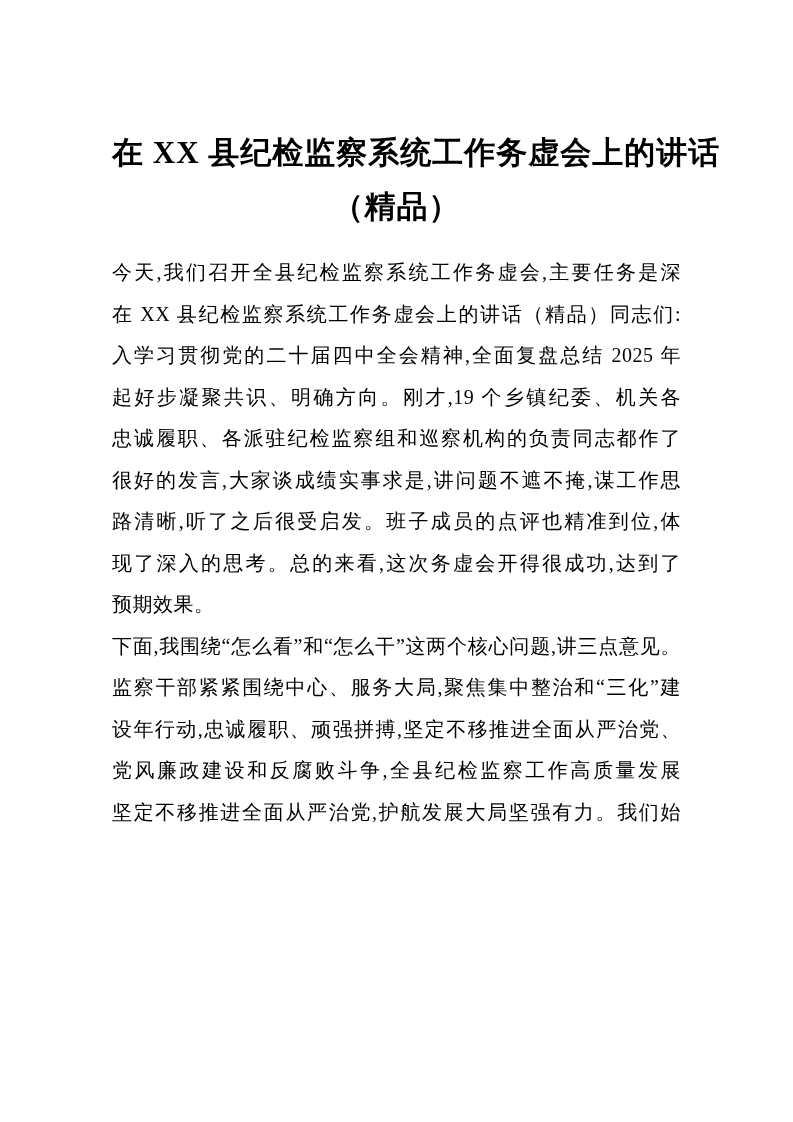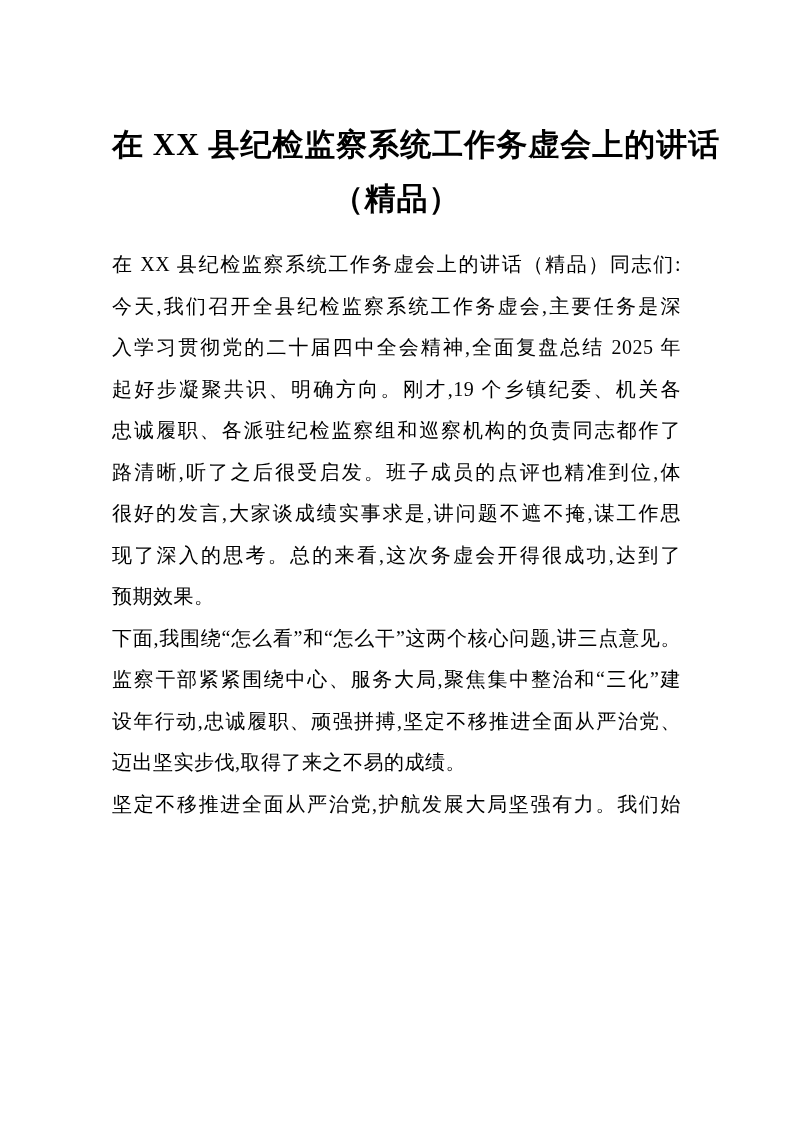--- a/index.html
+++ b/index.html
@@ -6,21 +6,21 @@
     margin: 0;
     padding: 0;
     background: #ffffff;
   }
   .page {
     position: relative;
     width: 793px;
     height: 912px;
     box-sizing: border-box;
     margin: 0;
-    padding: 0 112px;
+    padding: 8px 112px;
     background: #ffffff;
     color: #000000;
     overflow: hidden;
     font-family: "Liberation Serif", "DejaVu Serif", serif;
   }
   .doc-title {
     margin: 118px 0 0 0;
     padding: 0;
     font-size: 31px;
     font-weight: 700;
@@ -53,35 +53,35 @@
 </head>
 <body>
 
 <div class="page">
   <h1 class="doc-title">
     <div class="title-line">在 XX 县纪检监察系统工作务虚会上的讲话</div>
     <div class="title-line">（精品）</div>
   </h1>
   <div class="doc-body">
       <div class="para">
+        <div class="line fill">今天,我们召开全县纪检监察系统工作务虚会,主要任务是深</div>
         <div class="line fill">在 XX 县纪检监察系统工作务虚会上的讲话（精品）同志们:</div>
-        <div class="line fill">今天,我们召开全县纪检监察系统工作务虚会,主要任务是深</div>
         <div class="line fill">入学习贯彻党的二十届四中全会精神,全面复盘总结 2025 年</div>
         <div class="line fill">起好步凝聚共识、明确方向。刚才,19 个乡镇纪委、机关各</div>
         <div class="line fill">忠诚履职、各派驻纪检监察组和巡察机构的负责同志都作了</div>
+        <div class="line fill">很好的发言,大家谈成绩实事求是,讲问题不遮不掩,谋工作思</div>
         <div class="line fill">路清晰,听了之后很受启发。班子成员的点评也精准到位,体</div>
-        <div class="line fill">很好的发言,大家谈成绩实事求是,讲问题不遮不掩,谋工作思</div>
         <div class="line fill">现了深入的思考。总的来看,这次务虚会开得很成功,达到了</div>
         <div class="line">预期效果。</div>
       </div>
       <div class="para">
         <div class="line fill">下面,我围绕“怎么看”和“怎么干”这两个核心问题,讲三点意见。</div>
       </div>
       <div class="para">
         <div class="line fill">监察干部紧紧围绕中心、服务大局,聚焦集中整治和“三化”建</div>
         <div class="line fill">设年行动,忠诚履职、顽强拼搏,坚定不移推进全面从严治党、</div>
-        <div class="line">迈出坚实步伐,取得了来之不易的成绩。</div>
+        <div class="line fill">党风廉政建设和反腐败斗争,全县纪检监察工作高质量发展</div>
       </div>
       <div class="para">
         <div class="line fill">坚定不移推进全面从严治党,护航发展大局坚强有力。我们始</div>
       </div>
     </div>
 </div>
 
 </body></html>

